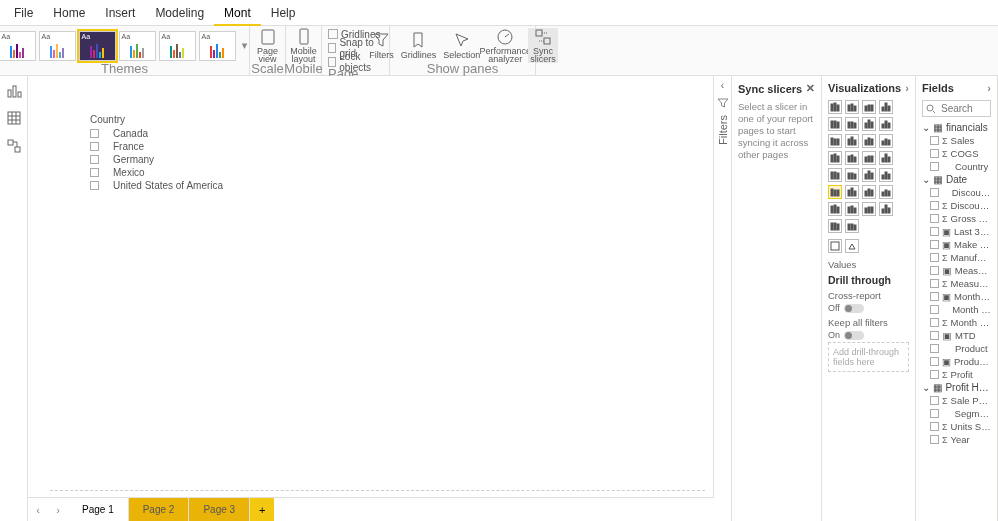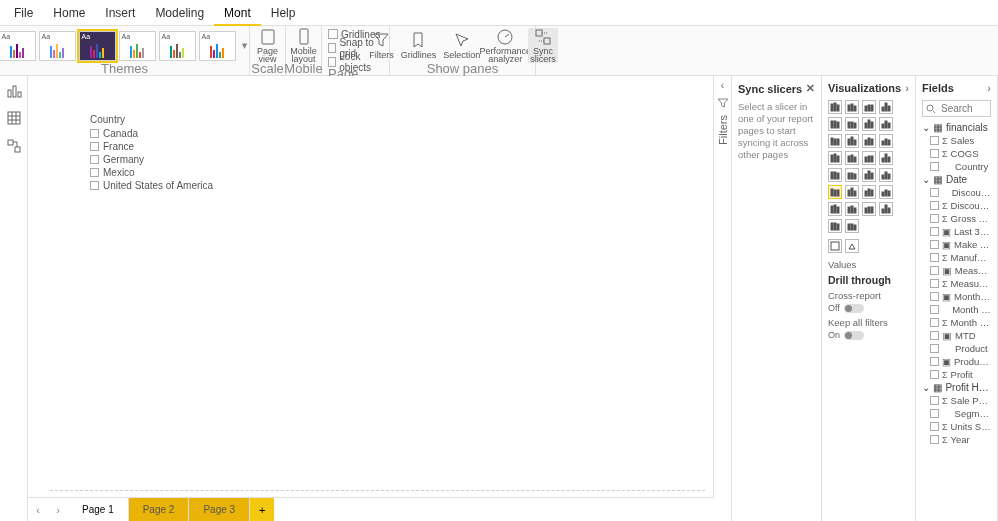--- a/index.html
+++ b/index.html
@@ -25,21 +25,21 @@
   .checkrow .cb { width:10px; height:10px; border:1px solid #aaa;}
   
   .leftrail { width:28px; border-right:1px solid #e1dfdd; display:flex; flex-direction:column; align-items:center; padding-top:6px; gap:10px;}
   .leftrail svg { width:16px; height:16px; stroke:#666; fill:none;}
   
   .body { display:flex; height:445px;}
   .canvas-wrap { flex:1; display:flex; flex-direction:column;}
   .canvas { flex:1; background:#fff; position:relative; border-right:1px solid #e1dfdd;}
   .slicer { position:absolute; left:62px; top:38px; font-size:10px;}
   .slicer .title { font-size:10px; color:#555; margin-bottom:3px;}
-  .slicer .opt { display:flex; align-items:center; gap:4px; margin:2px 0; color:#555;}
+  .slicer .opt { display:flex; align-items:center; gap:14px; margin:2px 0; color:#555;}
   .slicer .cb { width:9px; height:9px; border:1px solid #aaa;}
   .canvas-bottom { position:absolute; left:22px; right:8px; bottom:6px; border-top:1px dashed #ccc;}
   
   .filtercollapse { width:18px; border-right:1px solid #e1dfdd; display:flex; flex-direction:column; align-items:center; padding-top:4px; gap:6px; font-size:10px; color:#666;}
   .filtercollapse .vert { writing-mode:vertical-rl; transform:rotate(180deg); font-size:11px; color:#666;}
   
   .pane { width:86px; border-right:1px solid #e1dfdd; padding:6px 6px; font-size:10px; color:#555;}
   .pane.sync { width:90px;}
   .pane .phead { display:flex; justify-content:space-between; align-items:center; font-size:11px; font-weight:600; color:#323130; margin-bottom:6px;}
   .pane .phead .x { cursor:pointer; font-size:11px; color:#666;}
@@ -530,20 +530,21 @@
     <div class="subhead">Cross-report</div>
     <div class="toggle">
         <span>Off</span>
         <span class="sw"></span>
       </div>
     <div class="subhead">Keep all filters</div>
     <div class="toggle">
         <span>On</span>
         <span class="sw on"></span>
       </div>
+    <div class="dropwell">Add drill-through fields here</div>
   </div>
 
   <div class="pane fields">
     <div class="phead">
       <span>Fields</span>
       <span style="color:#888">›</span>
     </div>
     <div class="fsearch">
       <svg width="10" height="10" style="stroke:#888;fill:none">
           <circle cx="4" cy="4" r="3"></circle>

